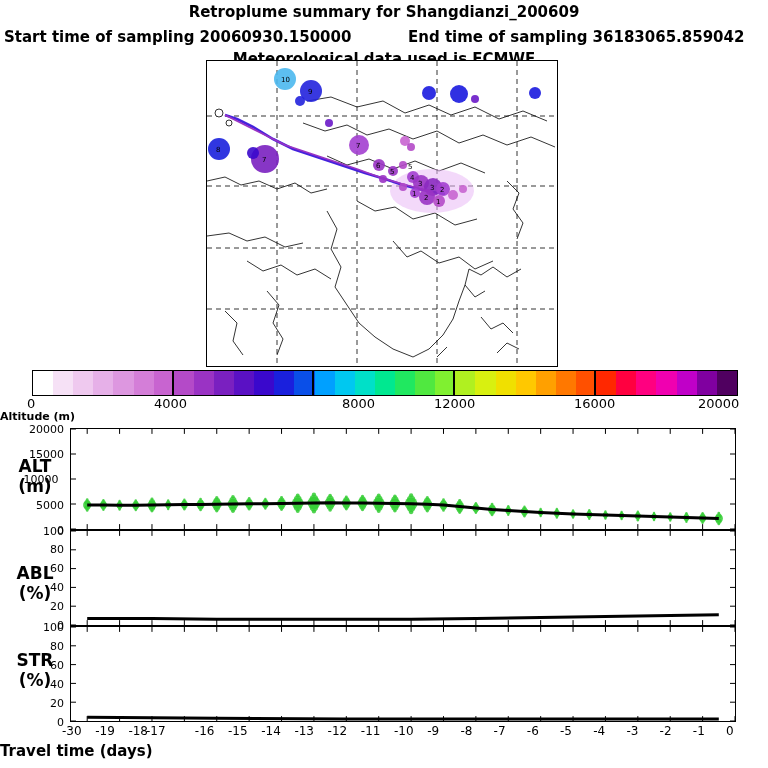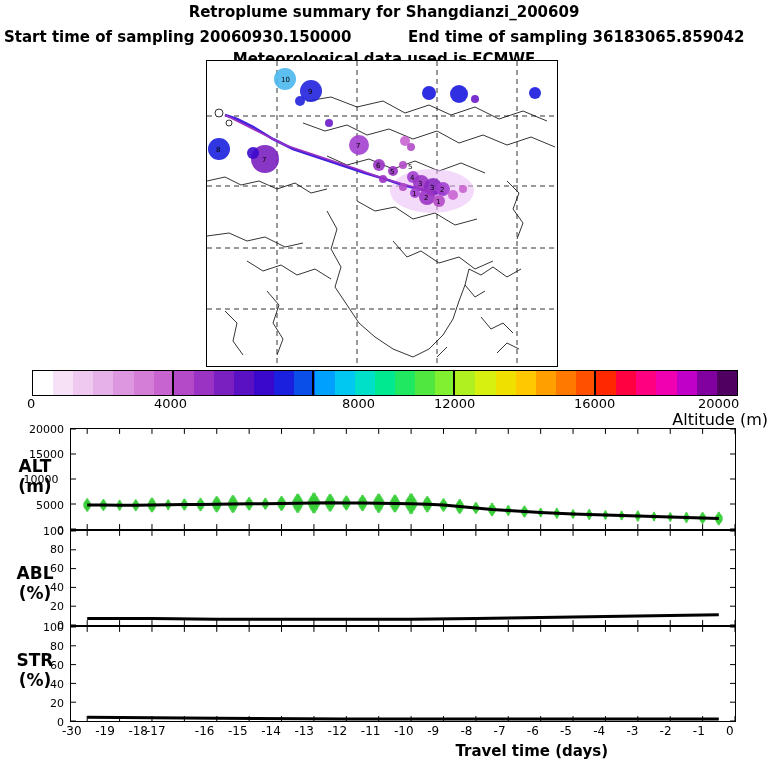--- a/index.html
+++ b/index.html
@@ -15,36 +15,36 @@
   
   #map{left:206px;top:60px;width:350px;height:305px;border:1px solid #000;background:#ffffff;overflow:hidden;}
   #map svg{display:block;}
 
   
   #cbar{left:32px;top:370px;width:704px;height:24px;border:1px solid #000;display:flex;}
   #cbar div{height:100%;flex:1 1 auto;}
   .cbsep{position:absolute;top:370px;width:2px;height:26px;background:#000;}
   #cbticks{left:0;top:396px;width:768px;height:16px;}
   #cbticks span{position:absolute;font-size:13px;}
-  #cblabel{top:410px;width:768px;text-align:right;font-size:16px;}
+  #cblabel{top:410px;width:768px;text-align:left;font-size:11px;font-weight:bold;}
 
   
   #plots{left:70px;top:428px;width:666px;height:294px;}
   .panel{position:absolute;left:0;width:666px;border:1px solid #000;box-sizing:border-box;background:#fff;}
   #panelALT{top:0;height:102px;}
   #panelABL{top:102px;height:96px;}
   #panelSTR{top:198px;height:96px;}
   .panel svg{display:block;width:100%;height:100%;}
 
   .ylab{position:absolute;font-weight:bold;font-size:17px;text-align:center;width:66px;left:2px;}
   .ytick{position:absolute;font-size:11px;text-align:right;width:46px;left:18px;}
 
   #xticks{position:absolute;left:0;top:724px;width:768px;height:16px;}
   #xticks span{position:absolute;font-size:12px;}
-  #xlabel{top:742px;width:608px;text-align:right;font-weight:bold;font-size:15px;}
+  #xlabel{top:742px;width:608px;text-align:left;font-weight:bold;font-size:15px;}
 </style>
 </head>
 <body>
 
 <div class="abs ttl" id="title">Retroplume summary for Shangdianzi_200609</div>
 <div class="abs" id="subtitle" style="width:768px;">
   <span class="sub-left">Start time of sampling 20060930.150000</span>
   <span class="sub-right">End time of sampling 36183065.859042</span>
 </div>
 <div class="abs ttl" id="metline">Meteorological data used is ECMWF</div>

